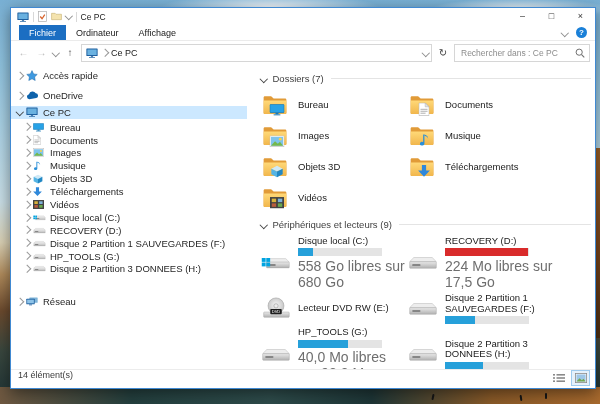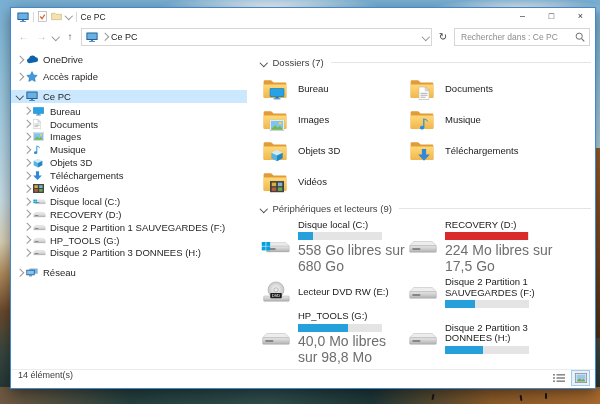--- a/index.html
+++ b/index.html
@@ -53,21 +53,21 @@
 
   
   .content{flex:1;display:flex;min-height:0;}
   .sidebar{width:236px;padding-top:5px;font-size:9.5px;color:#262626;flex-shrink:0;overflow:hidden;}
   .side-row{height:12.9px;display:flex;align-items:center;padding-left:4px;}
   .side-row.lvl1{padding-left:11px;}
   .side-chev{width:10px;display:flex;justify-content:center;flex-shrink:0;}
   .side-icon{width:13px;height:11px;margin:0 4px 0 1px;flex-shrink:0;display:flex;align-items:center;}
   .slabel{white-space:nowrap;}
   .selected{background:#cce8ff;}
-  .gap-qa{margin-bottom:7px;} .gap-od{margin-bottom:4px;} .gap-pc{margin-bottom:2px;} .gap-net{margin-top:7px;}
+  .gap-qa{margin-bottom:7px;} .gap-od{margin-bottom:4px;} .gap-pc{margin-bottom:2px;} .gap-net{margin-top:20px;}
 
   .main{flex:1;padding:7px 4px 0 14px;font-size:9.5px;color:#1a1a1a;min-width:0;overflow:hidden;}
   .group{margin-bottom:8px;}
   .ghead{display:flex;align-items:center;color:#3f3f3f;margin:2px 0 6px 0;}
   .ghead .chev{margin-right:6px;}
   .gline{flex:1;height:1px;background:#e4e4e4;margin-left:7px;}
   .grid{display:grid;grid-template-columns:147px 147px;row-gap:3px;}
   .tile{display:flex;align-items:center;min-height:28px;}
   .ficon{width:28px;height:28px;margin-right:9px;flex-shrink:0;}
   .dicon{width:30px;height:19px;margin-right:7px;flex-shrink:0;}
@@ -243,20 +243,29 @@
       <span class="sep"></span>
     </div>
     <span class="title-text">Ce PC</span>
     <div class="win-controls">
       <div class="win-btn">–</div>
       <div class="win-btn">□</div>
       <div class="win-btn">×</div>
     </div>
   </div>
 
+  <div class="tabs">
+    <div class="tab active">Fichier</div>
+    <div class="tab">Ordinateur</div>
+    <div class="tab">Affichage</div>
+    <div class="tabs-right">
+      <span class="chev down-light"></span>
+      <span class="help-dot">?</span>
+    </div>
+  </div>
 
   <div class="navbar">
     <span class="nav-btn dim">←</span>
     <span class="nav-btn dim">→</span>
     <span class="chev down-light" style="margin:0 1px;"></span>
     <span class="nav-btn dark">↑</span>
     <div class="addr">
       <svg width="12" height="10">
           <use href="#sym-monitor"></use>
         </svg>
@@ -270,41 +279,41 @@
       <input placeholder="Rechercher dans : Ce PC" style="">
       <svg width="10" height="10">
           <use href="#sym-mag"></use>
         </svg>
     </div>
   </div>
 
   <div class="content">
 
     <div class="sidebar">
+      <div class="side-row gap-qa">
+        <span class="side-chev">
+            <span class="chev right"></span>
+          </span>
+        <span class="side-icon">
+            <svg width="12" height="11">
+              <use href="#sym-star"></use>
+            </svg>
+          </span>
+        <span class="slabel">Accès rapide</span>
+      </div>
       <div class="side-row gap-od">
         <span class="side-chev">
             <span class="chev right"></span>
           </span>
         <span class="side-icon">
             <svg width="13" height="9">
               <use href="#sym-cloud"></use>
             </svg>
           </span>
         <span class="slabel">OneDrive</span>
-      </div>
-      <div class="side-row gap-qa">
-        <span class="side-chev">
-            <span class="chev right"></span>
-          </span>
-        <span class="side-icon">
-            <svg width="12" height="11">
-              <use href="#sym-star"></use>
-            </svg>
-          </span>
-        <span class="slabel">Accès rapide</span>
       </div>
       <div class="side-row gap-pc selected">
         <span class="side-chev">
             <span class="chev down"></span>
           </span>
         <span class="side-icon">
             <svg width="12" height="10">
               <use href="#sym-monitor"></use>
             </svg>
           </span>

